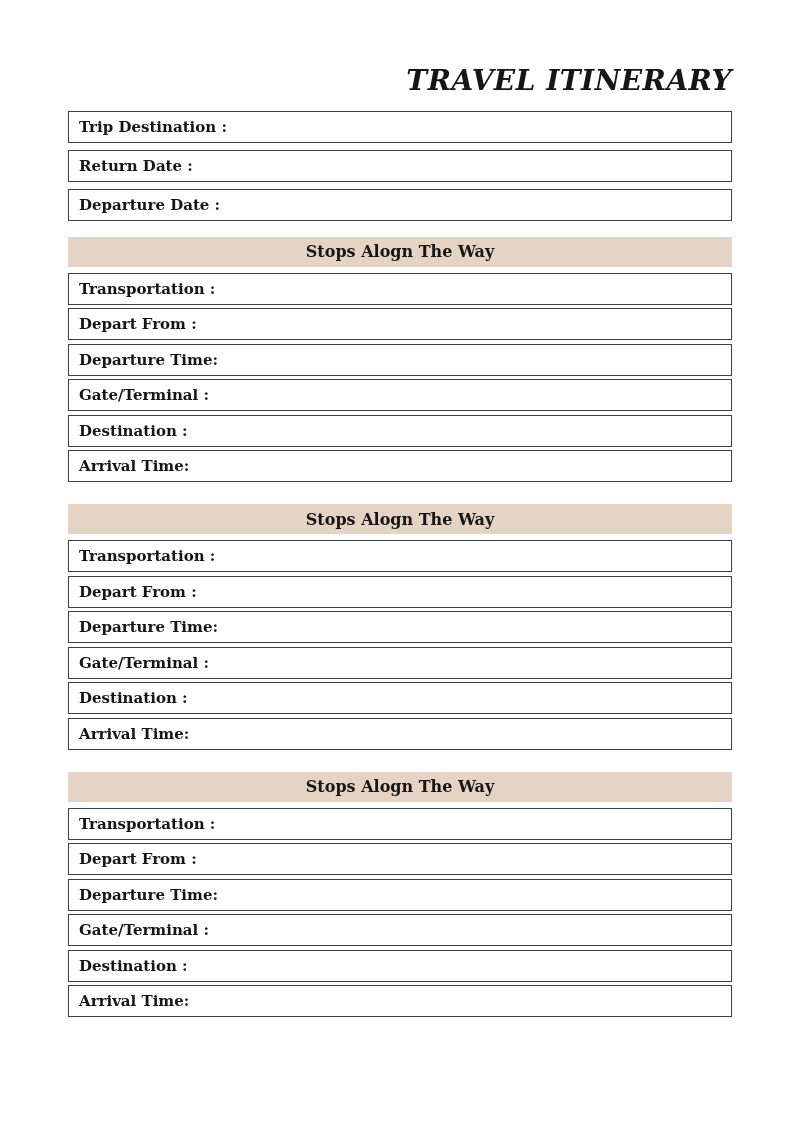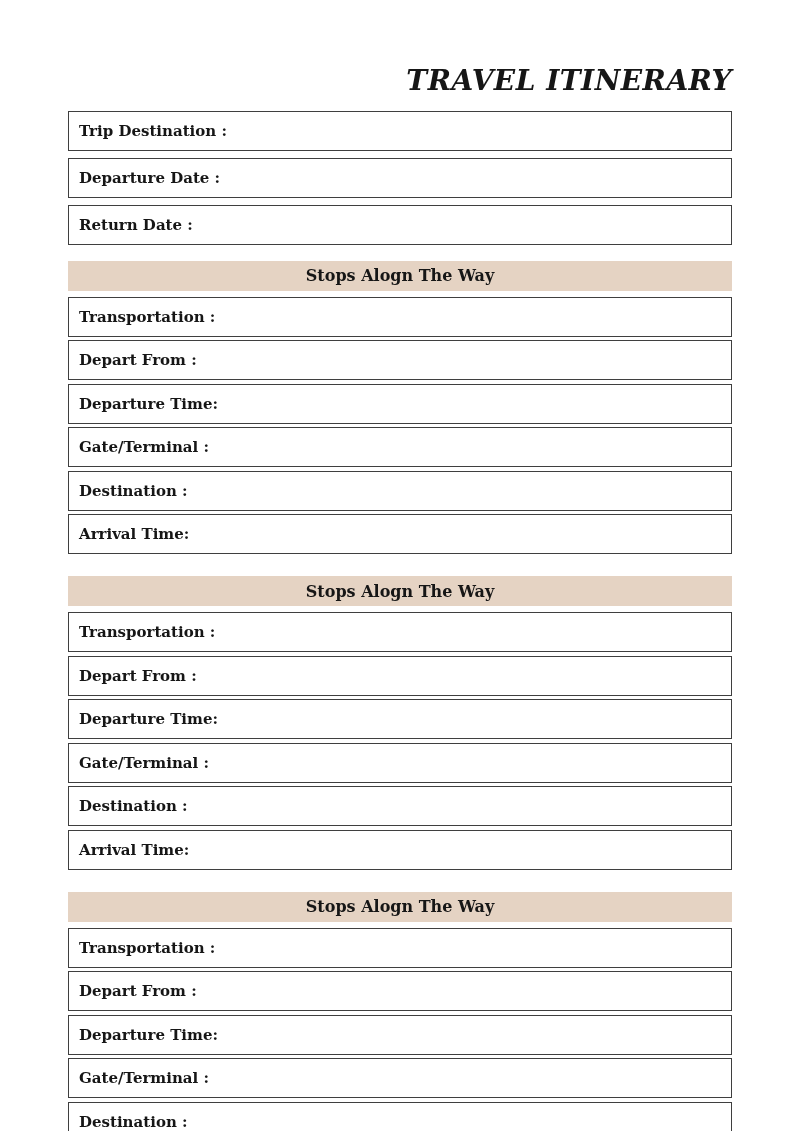--- a/index.html
+++ b/index.html
@@ -26,21 +26,21 @@
     text-align: right;
     font-size: 28px;
     font-weight: bold;
     line-height: 1.1;
     letter-spacing: 0.5px;
     color: var(--text);
     font-style: italic;
   }
   .top-fields { margin-top: 14px; }
   .field {
-    height: 40px;
+    height: 32px;
     border: 1.5px solid var(--box-border);
     background: #ffffff;
     display: flex;
     align-items: center;
     padding: 0 10px;
   }
   .top-fields .field { margin-bottom: 7px; }
   .field-label {
     font-size: 15px;
     font-weight: bold;
@@ -74,25 +74,25 @@
 <div class="page">
 
   <h1 class="title">TRAVEL ITINERARY</h1>
 
   <div class="top-fields">
     <div class="field">
       <span class="field-label">Trip Destination :</span>
       <span class="field-value"></span>
     </div>
     <div class="field">
-      <span class="field-label">Departure Date :</span>
+      <span class="field-label">Return Date :</span>
       <span class="field-value"></span>
     </div>
     <div class="field">
-      <span class="field-label">Return Date :</span>
+      <span class="field-label">Departure Date :</span>
       <span class="field-value"></span>
     </div>
   </div>
 
   <div class="section first">
     <div class="band">
       <span class="band-title">Stops Alogn The Way</span>
     </div>
     <div class="section-fields">
       <div class="field">

